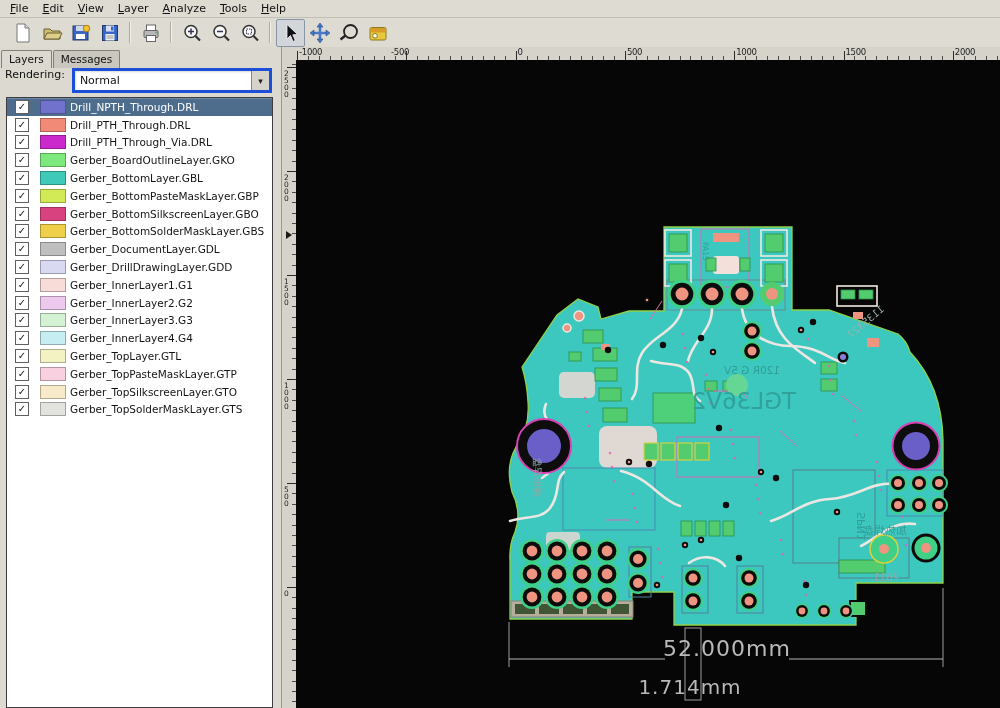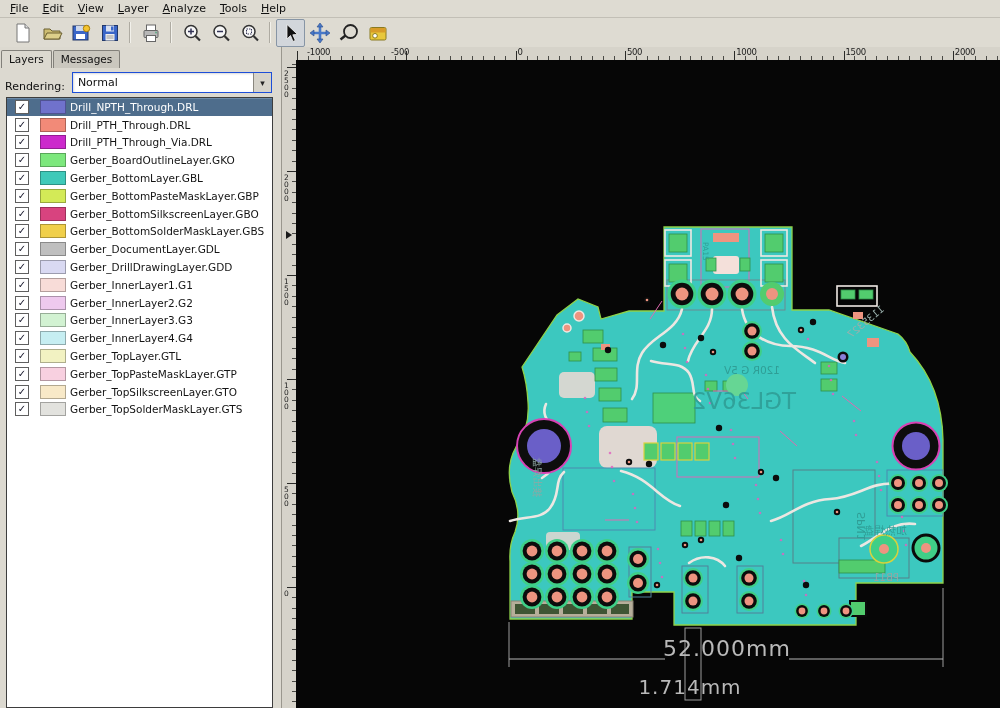--- a/index.html
+++ b/index.html
@@ -15,22 +15,22 @@
   .tbtn{width:27px;height:26px;display:flex;align-items:center;justify-content:center;border:1px solid transparent;border-radius:2px;}
   .tbtn.active{background:#d2d6db;border:1px solid #8795a5;}
   .ticon{display:flex;}
   .sep{width:0;height:21px;border-left:1px solid #aeaba2;border-right:1px solid #f2f1eb;margin:0 5px;}
   
   .sidebar{position:absolute;left:0;top:47px;width:281px;bottom:0;background:#dcd9d0;border-right:1px solid #9a978e;}
   .tabs{display:flex;padding:3px 0 0 1px;height:18px;}
   .tab{font-size:10.5px;padding:2px 7px 1px 7px;border:1px solid #82807a;border-bottom:none;
     background:#cac7be;border-radius:2px 2px 0 0;margin-right:1px;color:#111;}
   .tab.active{background:#dcd9d0;font-weight:normal;}
-  .render-row{display:flex;align-items:flex-end;height:25px;padding:0 9px 0 5px;font-size:11px;color:#111;gap:7px;}
-  .combo{flex:1;height:19px;background:#fff;border:1px solid #1d4ed8;display:flex;align-items:center;box-shadow:inset 1px 1px 2px rgba(0,0,0,.15);}
+  .render-row{display:flex;align-items:flex-start;height:25px;padding:0 9px 0 5px;font-size:11px;color:#111;gap:7px;}
+  .combo{flex:1;height:19px;background:#fff;border:3px solid #1d4ed8;display:flex;align-items:center;box-shadow:inset 1px 1px 2px rgba(0,0,0,.15);}
   .combo-val{flex:1;font-size:11px;padding-left:5px;}
   .combo-btn{width:17px;height:100%;background:#d6d3ca;border-left:1px solid #8a877e;display:flex;align-items:center;justify-content:center;font-size:9px;color:#222;}
   .layer-list{position:absolute;left:6px;right:8px;top:50px;bottom:0;background:#fff;border:1px solid #3d3d3d;overflow:hidden;}
   .lrow{height:17.8px;display:flex;align-items:center;font-size:10.5px;color:#141414;}
   .lrow.sel{background:#4e6d8c;color:#fff;border-top:1px solid #6c8aa8;height:16.8px;}
   .cb{width:12px;height:12px;background:#fff;border:1px solid #5f5f5f;margin-left:8px;flex:none;
     font-size:10px;line-height:11px;text-align:center;color:#15152a;}
   .sw{width:24px;height:12px;margin-left:11px;flex:none;border:1px solid rgba(0,0,0,.28);}
   .lname{margin-left:4px;white-space:nowrap;}
   
@@ -280,21 +280,21 @@
         <span class="lname">Gerber_TopSolderMaskLayer.GTS</span>
       </div>
     </div>
 </div>
 
 <div class="canvas">
   <div class="corner"></div>
   <div class="hruler">
       <div class="hminor"></div>
       <div class="htick" style="left:1px"></div>
-      <div class="hlab" style="left:11px">-1000</div>
+      <div class="hlab" style="left:3px">-1000</div>
       <div class="htick" style="left:110.3px"></div>
       <div class="hlab" style="left:95px">-500</div>
       <div class="htick" style="left:219.6px"></div>
       <div class="hlab" style="left:221.6px">0</div>
       <div class="htick" style="left:328.9px"></div>
       <div class="hlab" style="left:330.9px">500</div>
       <div class="htick" style="left:438.2px"></div>
       <div class="hlab" style="left:440.2px">1000</div>
       <div class="htick" style="left:547.5px"></div>
       <div class="hlab" style="left:549.5px">1500</div>

